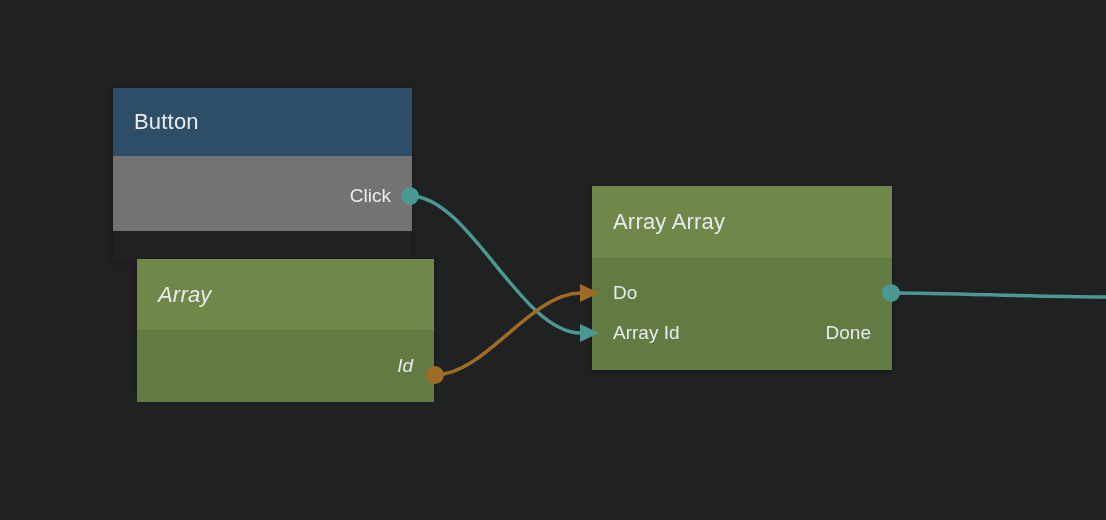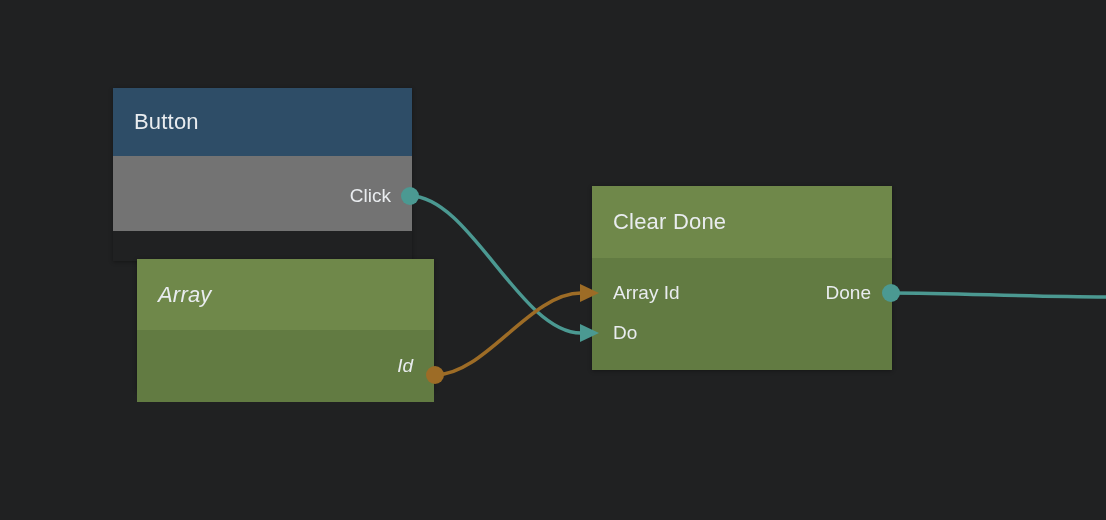--- a/index.html
+++ b/index.html
@@ -51,30 +51,30 @@
     <div class="node-body" style="background-color: rgb(98, 123, 66);">
       <div class="port-row">
         <span class="spacer"></span>
         <span>Id</span>
       </div>
     </div>
   </div>
 
   <div class="node" id="node-clear-array">
     <div class="node-header" style="background-color: rgb(111, 136, 74);">
-      <span class="node-title">Clear Done</span>
+      <span class="node-title">Array Array</span>
     </div>
     <div class="node-body" style="background-color: rgb(98, 123, 66);">
+      <div class="port-row">
+        <span>Do</span>
+      </div>
       <div class="port-row">
         <span>Array Id</span>
         <span class="spacer"></span>
         <span>Done</span>
-      </div>
-      <div class="port-row">
-        <span>Do</span>
       </div>
     </div>
   </div>
 
   <svg class="wires" width="1106" height="520" viewBox="0 0 1106 520">
 
     <path d="M410,196 C470,196 520,333 581,333" fill="none" stroke-width="3.5" stroke-linecap="round" stroke="#4b9992"></path>
 
     <path d="M435,375 C485,375 530,293 581,293" fill="none" stroke-width="3.5" stroke-linecap="round" stroke="#9d6c26"></path>
 

